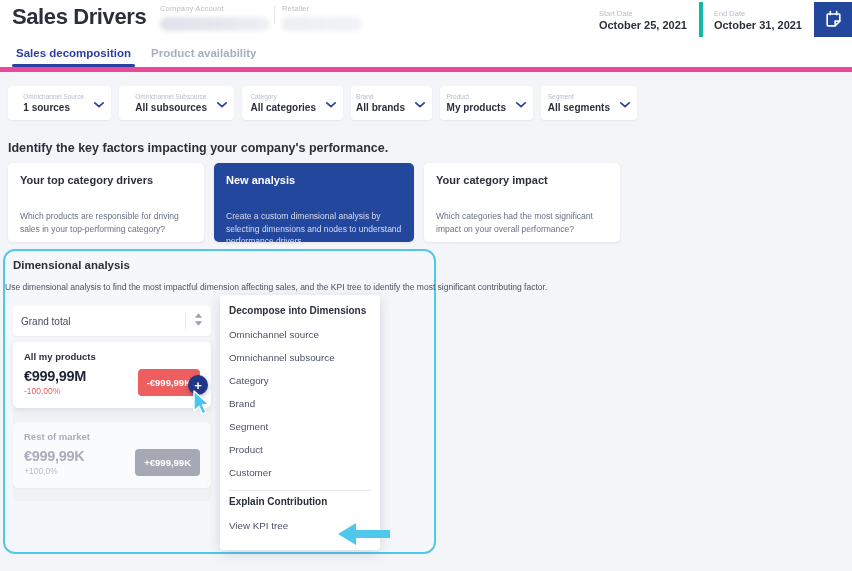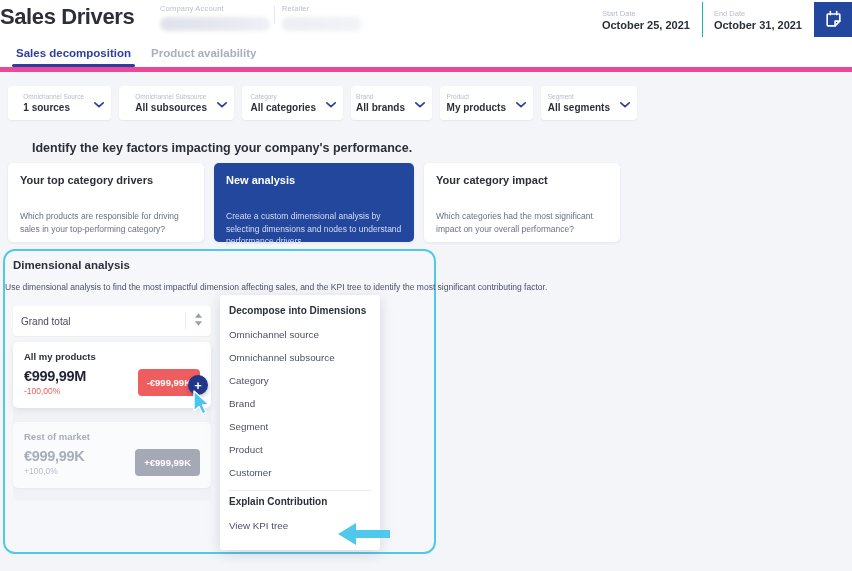--- a/index.html
+++ b/index.html
@@ -11,21 +11,21 @@
     color: #2a2f45;
   }
   #root { position: relative; width: 852px; height: 571px; background: #f4f5f8; }
 
   
   .header {
     position: absolute; left: 0; top: 0; width: 852px; height: 42px;
     background: #ffffff;
   }
   .page-title {
-    position: absolute; left: 0; top: 4px;
+    position: absolute; left: 12px; top: 4px;
     font-size: 22px; font-weight: bold; color: #2b2f3a; letter-spacing: -0.4px;
   }
   .acct-group { position: absolute; left: 160px; top: 4px; width: 190px; height: 34px; }
   .acct-col { position: absolute; top: 0; }
   .acct-col.one { left: 0; width: 110px; }
   .acct-col.two { left: 122px; width: 80px; }
   .acct-label { font-size: 7.5px; color: #b9bdcb; letter-spacing: .2px; }
   .acct-blur {
     margin-top: 4px; height: 14px; border-radius: 7px;
     background: linear-gradient(90deg,#dfe2ea 0%, #e7e9f0 60%, #eef0f5 100%);
@@ -34,21 +34,21 @@
   .acct-blur.two { background: linear-gradient(90deg,#eceef3 0%, #f2f3f7 100%); }
   .acct-divider { position: absolute; left: 114px; top: 2px; width: 1px; height: 18px; background: #e6e8ef; }
 
   .date-group {
     position: absolute; right: 0px; top: 2px; height: 35px; display: flex; align-items: stretch;
   }
   .date-box {
     background: #fff; padding: 4px 12px 4px 11px; min-width: 102px;
     display: flex; flex-direction: column; justify-content: center;
   }
-  .date-box + .date-box { border-left: 1px solid #14b8a6; }
+  .date-box + .date-box { border-left: 4px solid #14b8a6; }
   .date-label { font-size: 7.5px; color: #b9bdcb; line-height: 11px; }
   .date-value { font-size: 11px; font-weight: bold; color: #2b2f3a; line-height: 13px; }
   .cal-btn {
     width: 38px; background: #23479c; display: flex; align-items: center; justify-content: center;
     cursor: pointer;
   }
   .cal-btn svg { display: block; }
 
   
   .tabs {
@@ -76,21 +76,21 @@
     box-shadow: 0 1px 2px rgba(40,50,90,.07); cursor: pointer;
   }
   .filter .col { display: flex; flex-direction: column; justify-content: center; }
   .filter-label { font-size: 6.5px; color: #b7bbc9; line-height: 9px; }
   .filter-value { font-size: 10px; font-weight: bold; color: #2b2f3a; line-height: 13px; white-space: nowrap; }
   .chev { margin-left: 10px; flex: 0 0 auto; }
 
   
   .section-heading {
     position: absolute; left: 8px; top: 141px;
-    font-size: 12.5px; font-weight: bold; color: #2b2f3a; margin-left: 24px;
+    font-size: 12.5px; font-weight: bold; color: #2b2f3a;
   }
 
   
   .cards { position: absolute; left: 8px; top: 163px; display: flex; gap: 10px; }
   .card {
     width: 196px; height: 79px; background: #fff; border-radius: 5px;
     padding: 11px 12px; box-shadow: 0 1px 3px rgba(40,50,90,.08);
     cursor: pointer;
   }
   .card.accent { background: #23479c; width: 200px; }

